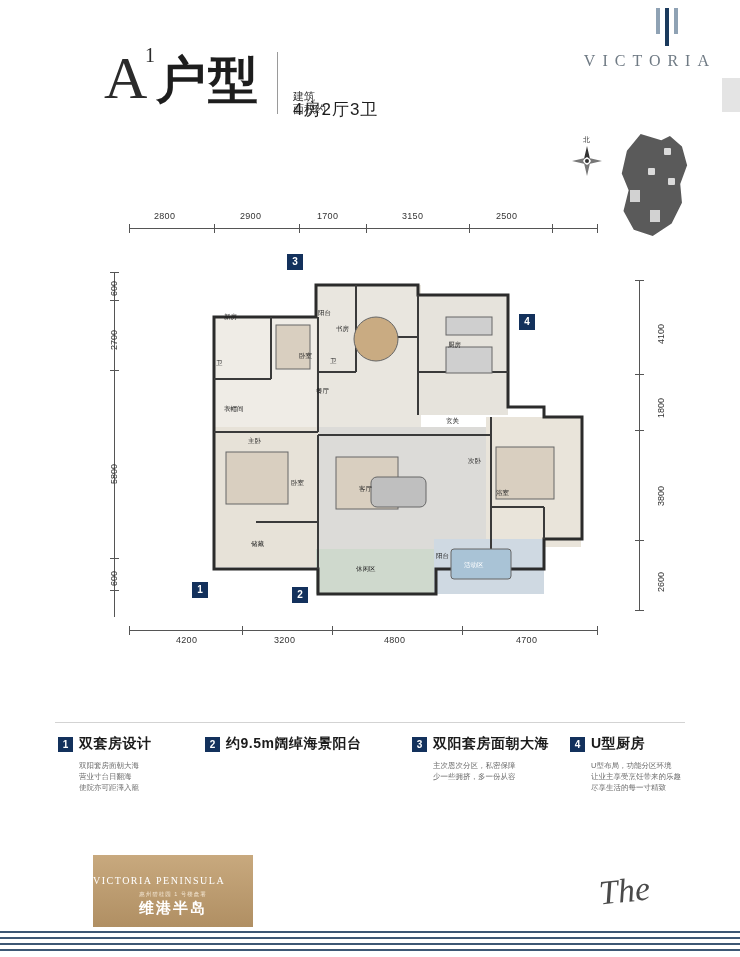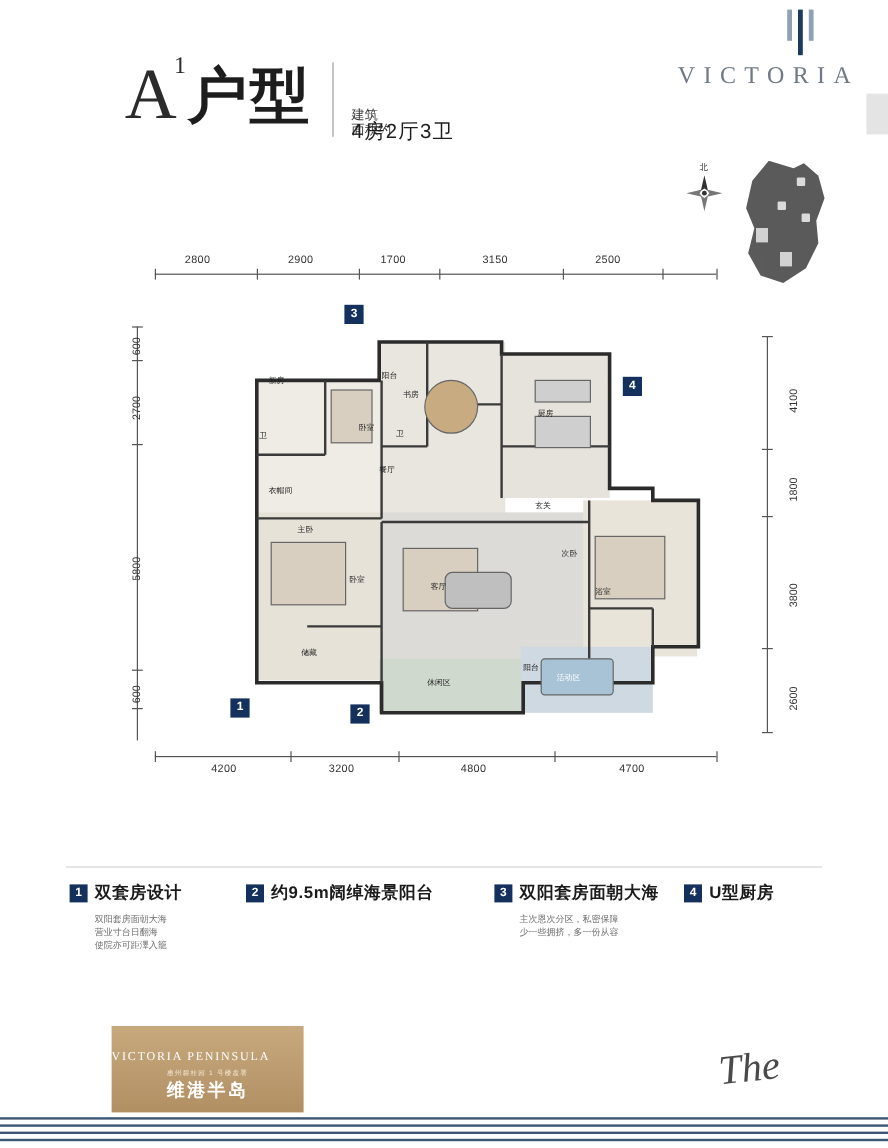--- a/index.html
+++ b/index.html
@@ -10,21 +10,21 @@
   .hdr{position:absolute;left:0;top:0;width:740px;height:150px;}
   .title-A{position:absolute;left:104px;top:48px;font-size:60px;line-height:60px;color:#2b2b2b;font-family:"Liberation Serif",serif;font-weight:400;}
   .title-sup{position:absolute;left:145px;top:44px;font-size:20px;color:#2b2b2b;font-family:"Liberation Serif",serif;}
   .title-hx{position:absolute;left:156px;top:52px;font-size:50px;line-height:56px;color:#1d1d1d;font-weight:700;letter-spacing:2px;}
   .vsep{position:absolute;left:277px;top:52px;width:1px;height:62px;background:#9a9a9a;}
   .jz{position:absolute;left:293px;top:60px;font-size:11px;line-height:13px;color:#333;margin-top:30px;}
   .area{position:absolute;left:333px;top:55px;font-size:30px;color:#1d1d1d;font-family:"Liberation Serif",serif;}
   .area sup{font-size:15px;}
   .rooms{position:absolute;left:293px;top:98px;font-size:17px;color:#1d1d1d;font-weight:400;letter-spacing:1px;}
   .brand{position:absolute;right:24px;top:52px;text-align:left;}
-  .brand .l1{font-size:20px;letter-spacing:7px;color:#6f7a84;font-family:"Liberation Serif",serif;}
+  .brand .l1{font-size:16px;letter-spacing:7px;color:#6f7a84;font-family:"Liberation Serif",serif;}
   .brand .l2{font-size:25px;letter-spacing:5px;color:#6f7a84;font-family:"Liberation Serif",serif;margin-top:4px;}
   .brand-bars{position:absolute;right:62px;top:8px;}
   .brand-bars i{display:inline-block;width:4px;height:38px;background:#1b3a5c;margin-left:5px;vertical-align:top;}
   .brand-bars i.s{height:26px;background:#8fa2b4;}
   .tab{position:absolute;right:0;top:78px;width:18px;height:34px;background:#e4e4e4;}
 
   
   .sitemap{position:absolute;left:560px;top:132px;width:140px;height:110px;}
   .compass{position:absolute;left:10px;top:12px;width:34px;height:34px;}
   .compass .n{position:absolute;left:13px;top:-9px;font-size:7px;color:#333;}
@@ -248,20 +248,23 @@
     </div>
     <div class="f" style="left:412px;width:160px">
       <div class="num">3</div>
       <div class="ttl">双阳套房面朝大海</div>
       <div class="bd" style="white-space:pre-line">主次恩次分区，私密保障
 少一些拥挤，多一份从容</div>
     </div>
     <div class="f" style="left:570px;width:150px">
       <div class="num">4</div>
       <div class="ttl">U型厨房</div>
+      <div class="bd" style="white-space:pre-line">U型布局，功能分区环境
+让业主享受烹饪带来的乐趣
+尽享生活的每一寸精致</div>
     </div>
   </div>
 
   <div class="logo">
     <div class="en">VICTORIA PENINSULA</div>
     <div class="sm">惠州碧桂园 1 号楼盘署</div>
     <div class="cn">维港半岛</div>
   </div>
   <div class="sig">The</div>
   <div class="bottombars">

